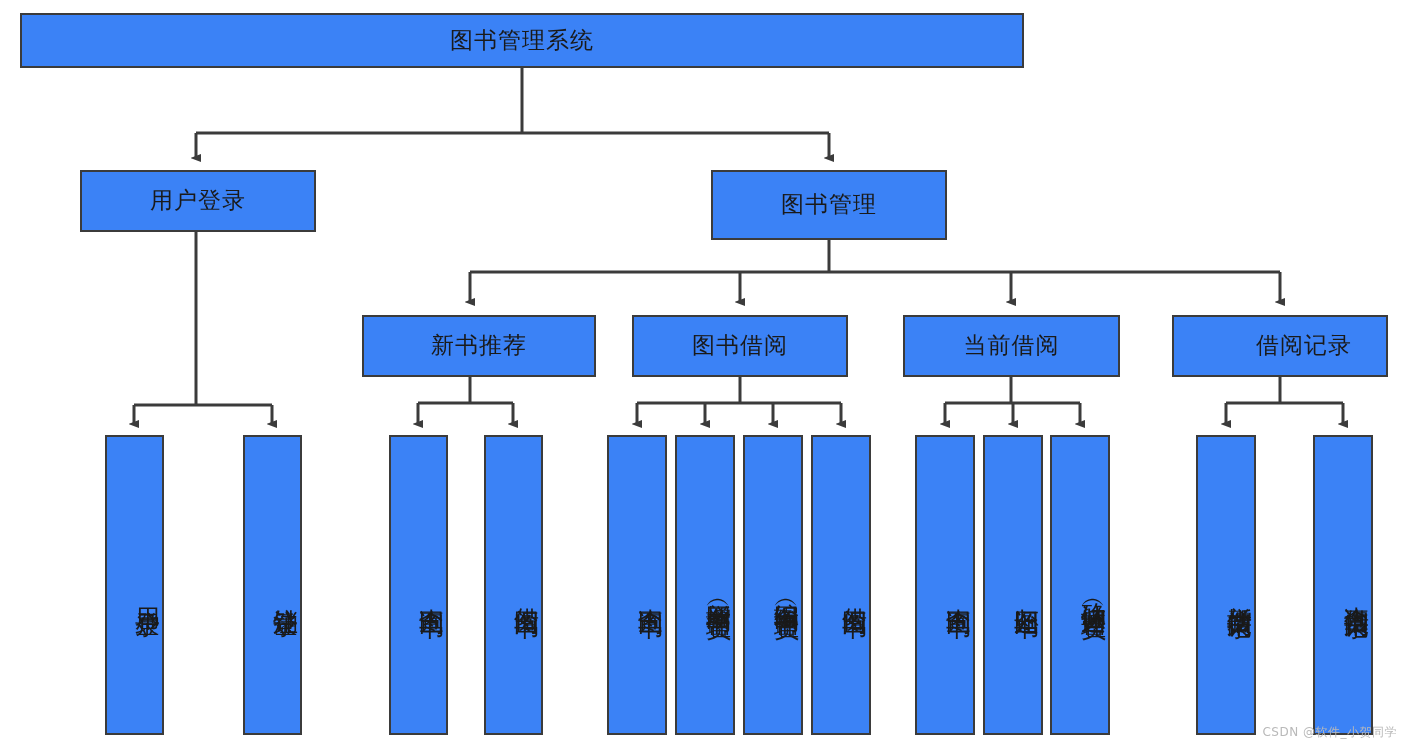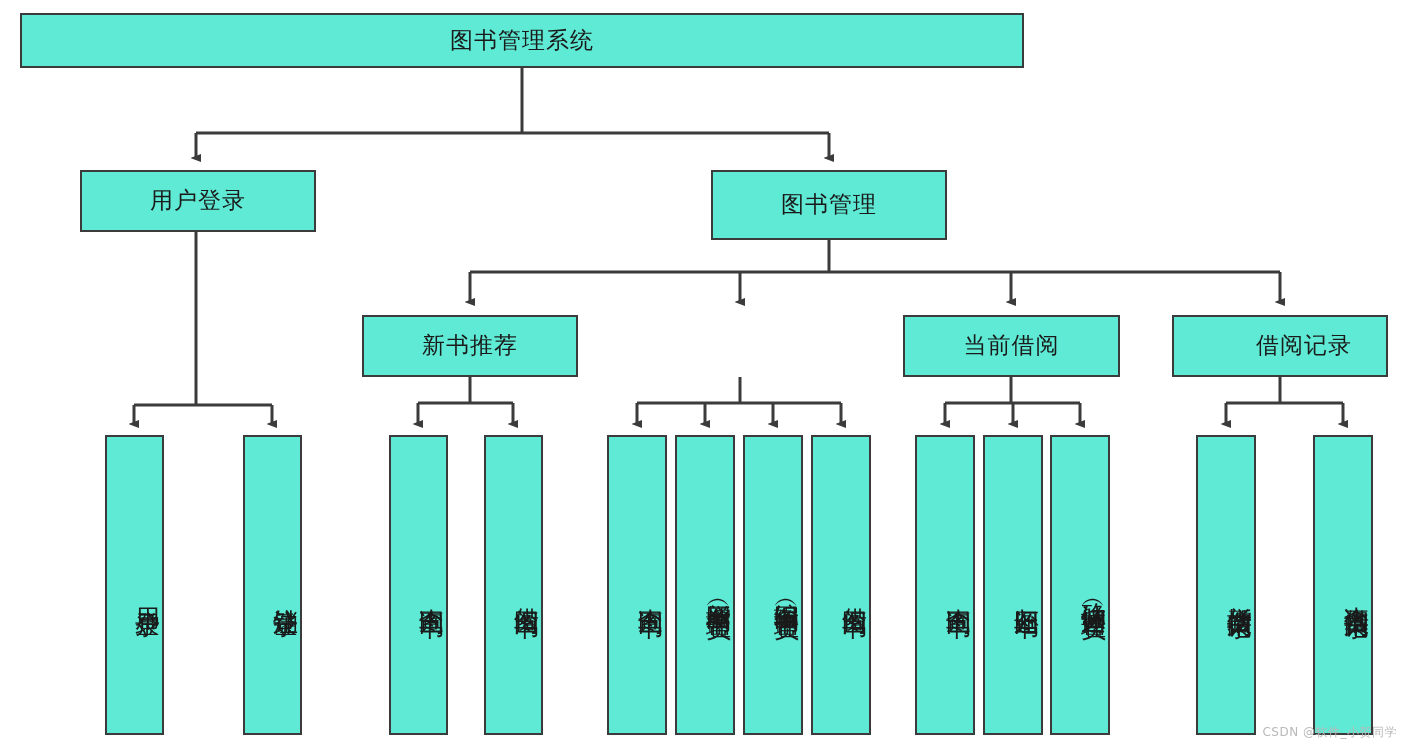--- a/index.html
+++ b/index.html
@@ -14,21 +14,21 @@
     position: relative;
     width: 1405px;
     height: 747px;
     background: #ffffff;
     overflow: hidden;
   }
   .node {
     position: absolute;
     box-sizing: border-box;
     border: 2px solid #3b3b3b;
-    background: #5eead4;
+    background: #3b82f6;
     color: #1a1a1a;
     display: flex;
     align-items: center;
     justify-content: center;
     text-align: center;
   }
   .node-h {
     font-size: 23px;
     letter-spacing: 1px;
     line-height: 1.2;
@@ -114,21 +114,22 @@
       <path d="M1226,403 L1226,424" marker-end="url(#arrow)"></path>
       <path d="M1343,403 L1343,424" marker-end="url(#arrow)"></path>
     </g>
   </svg>
 
   <div class="node node-h" style="left:20px;top:13px;width:1004px;height:55px;">图书管理系统</div>
 
   <div class="node node-h" style="left:80px;top:170px;width:236px;height:62px;">用户登录</div>
   <div class="node node-h" style="left:711px;top:170px;width:236px;height:70px;">图书管理</div>
 
-  <div class="node node-h" style="left:362px;top:315px;width:216px;height:62px;">新书推荐</div>
+  <div class="node node-h" style="left:362px;top:315px;width:234px;height:62px;">新书推荐</div>
+  <div class="node node-h" style="left:632px;top:315px;width:216px;height:62px;">图书借阅</div>
   <div class="node node-h" style="left:903px;top:315px;width:217px;height:62px;">当前借阅</div>
   <div class="node node-h" style="left:1172px;top:315px;width:216px;height:62px;padding-left:48px;">借阅记录</div>
 
   <div class="node node-v" style="left:105px;top:435px;width:59px;height:300px;">用户登录</div>
   <div class="node node-v" style="left:243px;top:435px;width:59px;height:300px;">注销登录</div>
 
   <div class="node node-v" style="left:389px;top:435px;width:59px;height:300px;">查询图书</div>
   <div class="node node-v" style="left:484px;top:435px;width:59px;height:300px;">借阅图书</div>
 
   <div class="node node-v" style="left:607px;top:435px;width:60px;height:300px;">查询图书</div>

